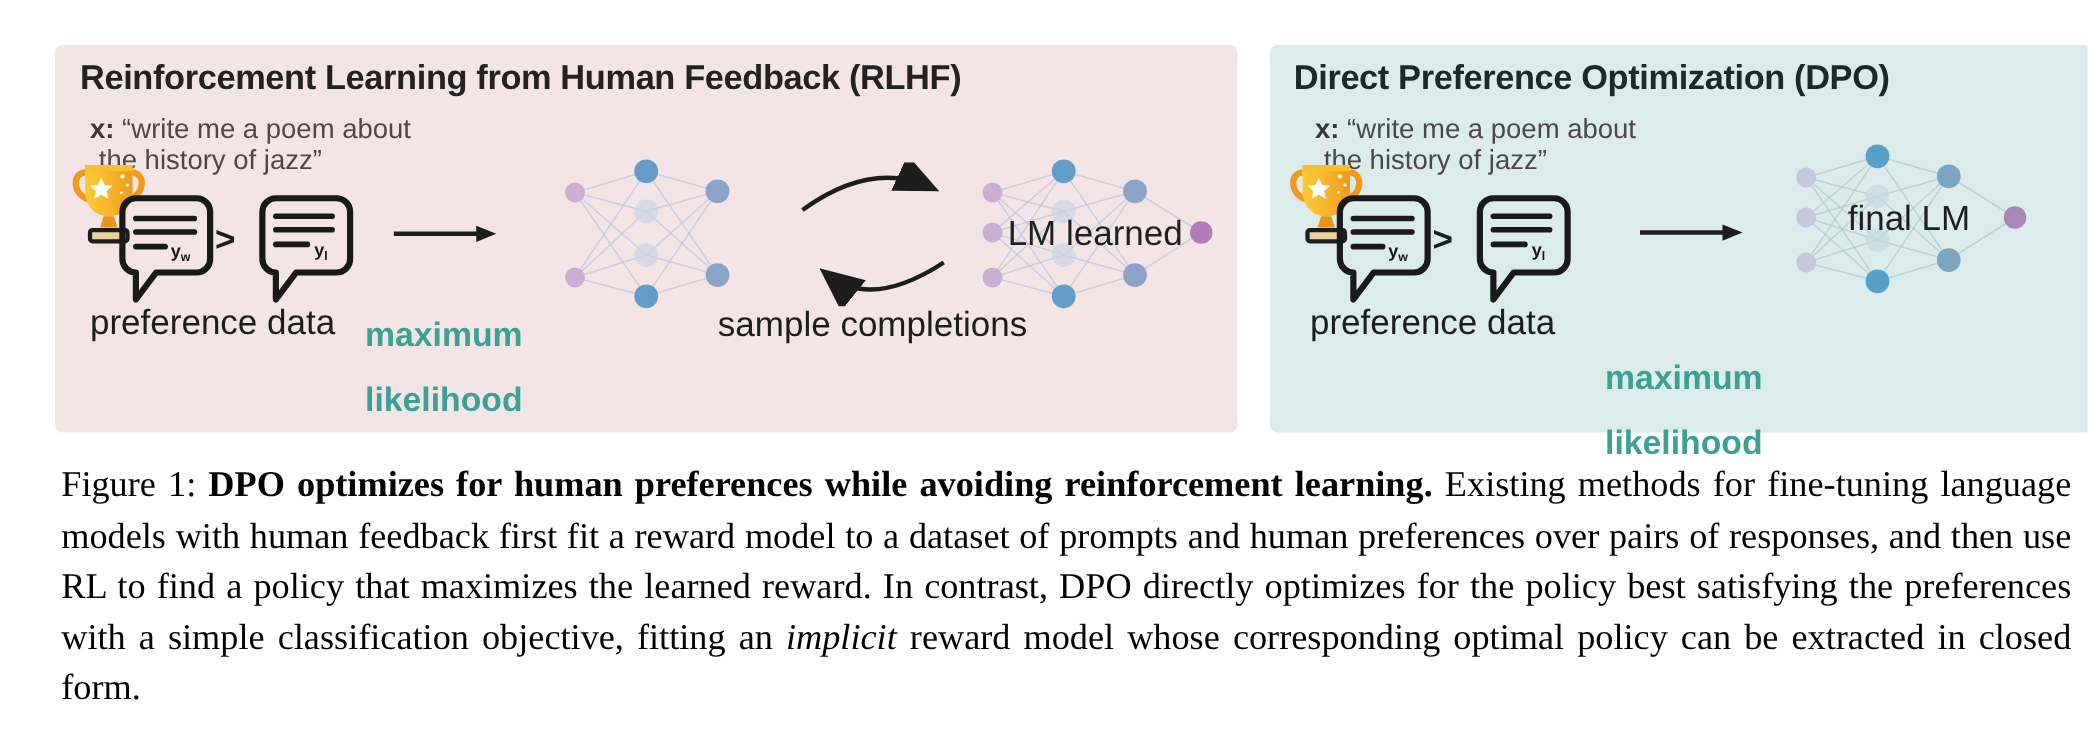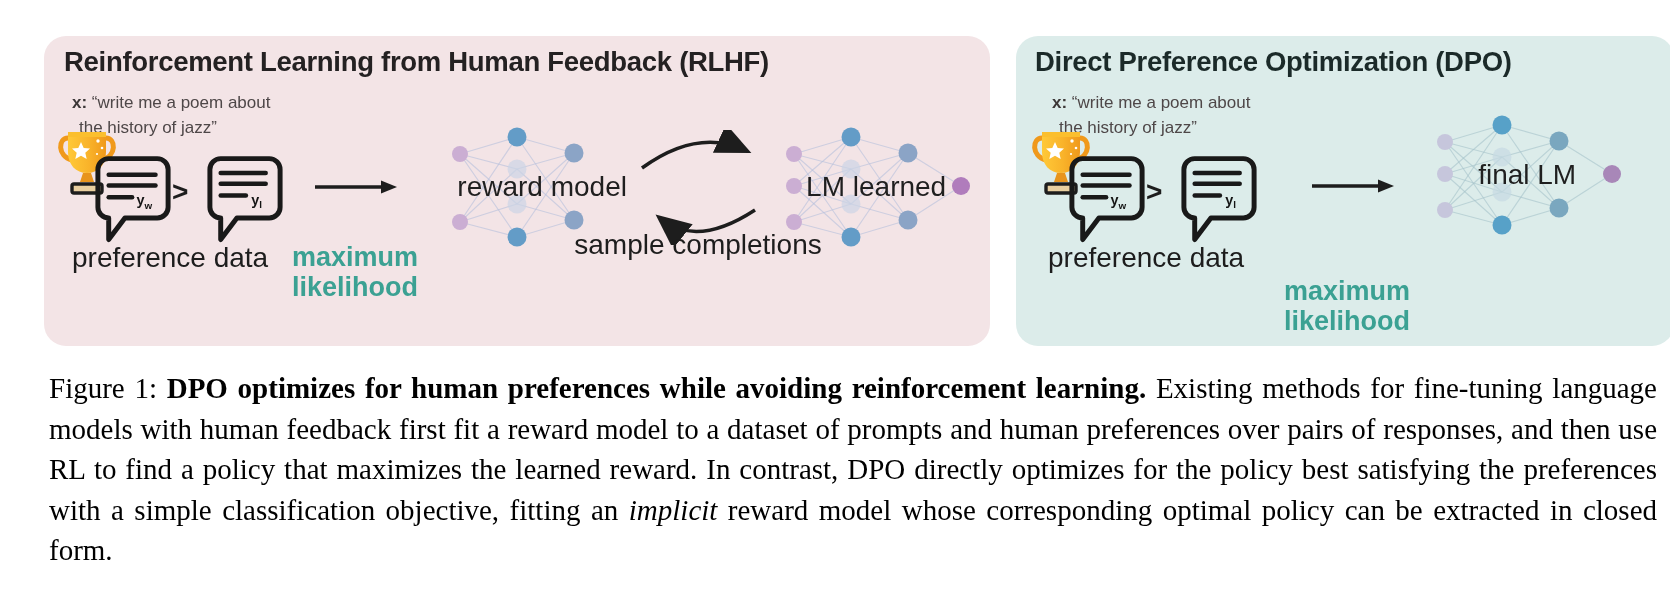--- a/index.html
+++ b/index.html
@@ -1,64 +1,64 @@
 <!DOCTYPE html>
 <html style="--rlhf_bg: #f3e4e6; --dpo_bg: #dcecea; --teal_text: #3ba193; --red_text: #c03a2b; --title_dark: #242122; --dpo_title: #1b2a29; --prompt_gray: #4e4748; --trophy_gold: #f5a61d; --trophy_gold_light: #ffc938; --trophy_base_tan: #e9cfa0;"><head>
 <meta charset="utf-8">
 <style>
   html,body{margin:0;padding:0;}
   body{
     width:1670px;height:600px;position:relative;background:#ffffff;
     font-family:"Liberation Sans","DejaVu Sans",sans-serif;overflow:hidden;
   }
-  .panel{position:absolute;top:36px;height:310px;border-radius:22px;}
+  .panel{position:absolute;top:36px;height:310px;border-radius:6px;}
   #rlhf-panel{left:44px;width:946px;background:var(--rlhf_bg);}
   #dpo-panel{left:1016px;width:658px;background:var(--dpo_bg);}
   .panel-title{
     position:absolute;top:10px;font-size:27.5px;font-weight:bold;
     letter-spacing:-0.3px;color:var(--title_dark);white-space:nowrap;
   }
   #rlhf-panel .panel-title{left:20px;}
   #dpo-panel .panel-title{left:19px;color:var(--dpo_title);}
-  .prompt{position:absolute;top:54px;font-size:17px;line-height:25px;color:var(--prompt_gray);}
+  .prompt{position:absolute;top:54px;font-size:22px;line-height:25px;color:var(--prompt_gray);}
   #rlhf-panel .prompt{left:28px;}
   #dpo-panel .prompt{left:36px;}
   .prompt .px{font-weight:bold;color:#3c3737;}
   .prompt .l2{display:block;margin-left:7px;}
   .trophy{position:absolute;left:13px;top:90px;width:60px;height:84px;}
   #dpo-panel .trophy{left:15px;}
   .bubble1{position:absolute;left:50px;top:119px;width:78px;height:90px;}
   .bubble2{position:absolute;left:158px;top:119px;width:86px;height:90px;}
   #dpo-panel .bubble1{left:52px;}
   #dpo-panel .bubble2{left:160px;}
   .gt{position:absolute;left:128px;top:140px;font-size:28px;font-weight:bold;color:#1d1d1d;}
   #dpo-panel .gt{left:130px;}
   .diagram-label{position:absolute;font-size:28px;color:#1d1d1d;white-space:nowrap;}
   .pref-label{left:28px;top:206px;}
   #dpo-panel .pref-label{left:32px;}
   .ml-label{
     position:absolute;font-size:27px;font-weight:bold;color:var(--teal_text);
-    line-height:30px;white-space:pre-line;
+    line-height:52px;white-space:pre-line;
   }
   #rlhf-panel .ml-label{left:248px;top:206px;}
   #dpo-panel .ml-label{left:268px;top:240px;}
   .arrow1{position:absolute;left:270px;top:141px;width:84px;height:20px;}
   #dpo-panel .arrow1{left:294px;top:140px;width:86px;}
   .net{position:absolute;width:192px;height:128px;}
   #net-reward-box{left:406px;top:84px;}
   #net-policy-box{left:740px;top:84px;}
   #net-final-box{left:419px;top:72px;}
   .net svg{position:absolute;left:0;top:0;width:100%;height:100%;}
   .net-label{
     position:absolute;left:48%;top:52.5%;transform:translate(-50%,-50%);
     font-size:28px;color:#1f1f1f;white-space:nowrap;
   }
   .centered{transform:translateX(-50%);}
   .label-rewards{left:653px;top:64px;}
-  .sample-completions{left:654px;top:193px;}
+  .sample-completions{left:654px;top:208px;}
   .rl-label{
     position:absolute;left:656px;top:254px;transform:translateX(-50%);
     font-size:27.5px;font-weight:bold;color:var(--red_text);white-space:nowrap;
   }
   .cycle{position:absolute;left:591px;top:94px;width:130px;height:115px;}
   .caption{
     position:absolute;left:33px;top:352px;width:1608px;margin:16px;
     font-family:"Liberation Serif","DejaVu Serif",serif;
     font-size:29px;line-height:40.5px;color:#000;text-align:justify;
   }
@@ -151,21 +151,20 @@
         <line x1="67" y1="117" x2="124" y2="100" stroke="#b6c0dc" stroke-width="1.2" opacity="0.6"></line>
         <circle cx="10" cy="34" r="8" fill="#cbaed3" opacity="1"></circle>
         <circle cx="10" cy="102" r="8" fill="#cbaed3" opacity="1"></circle>
         <circle cx="67" cy="17" r="9.5" fill="#639cc7" opacity="1"></circle>
         <circle cx="67" cy="49" r="9.5" fill="#ccd4e6" opacity="0.7"></circle>
         <circle cx="67" cy="84" r="9.5" fill="#ccd4e6" opacity="0.7"></circle>
         <circle cx="67" cy="117" r="9.5" fill="#639cc7" opacity="1"></circle>
         <circle cx="124" cy="33" r="9.5" fill="#8ba4c6" opacity="1"></circle>
         <circle cx="124" cy="100" r="9.5" fill="#8ba4c6" opacity="1"></circle>
       </svg>
-    <span class="net-label">reward model</span>
   </div>
 
 
   <svg class="cycle" viewBox="0 0 130 115">
     <path d="M 7,38 Q 62,-2 110,20" fill="none" stroke="#1d1d1d" stroke-width="3.5" marker-end="url(#ah)"></path>
     <path d="M 120,80 Q 62,118 26,89" fill="none" stroke="#1d1d1d" stroke-width="3.5" marker-end="url(#ah)"></path>
   </svg>
 
   <div class="diagram-label centered sample-completions" style="position:absolute">sample completions</div>
 

